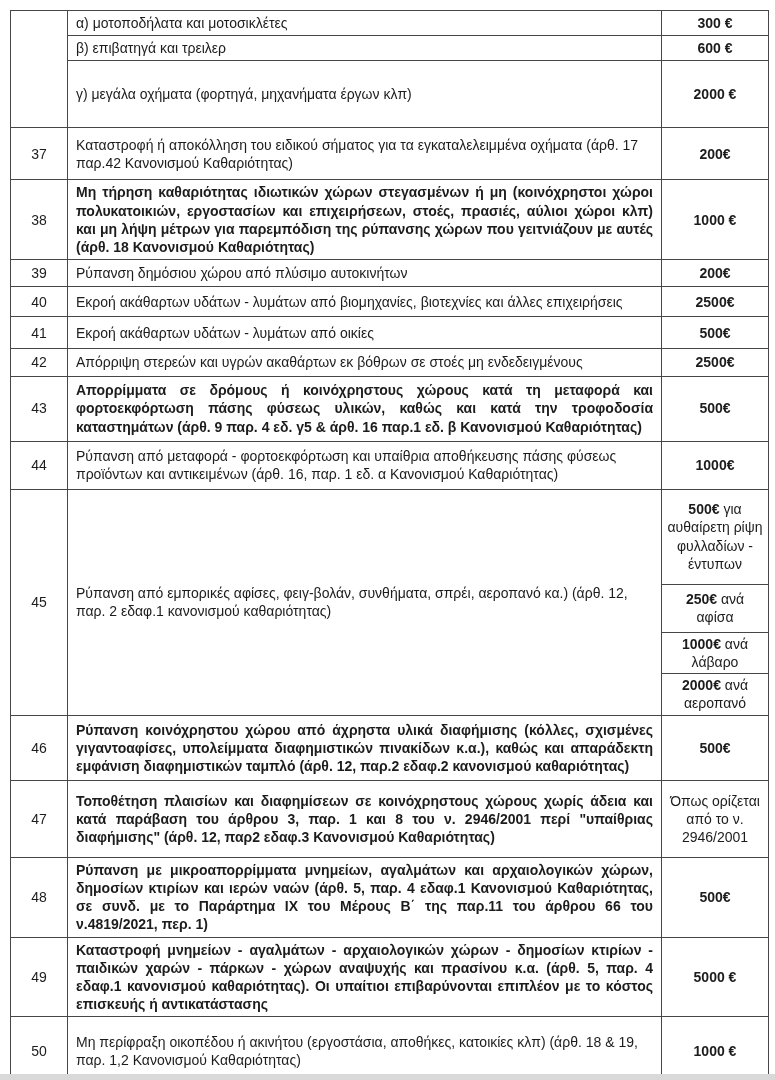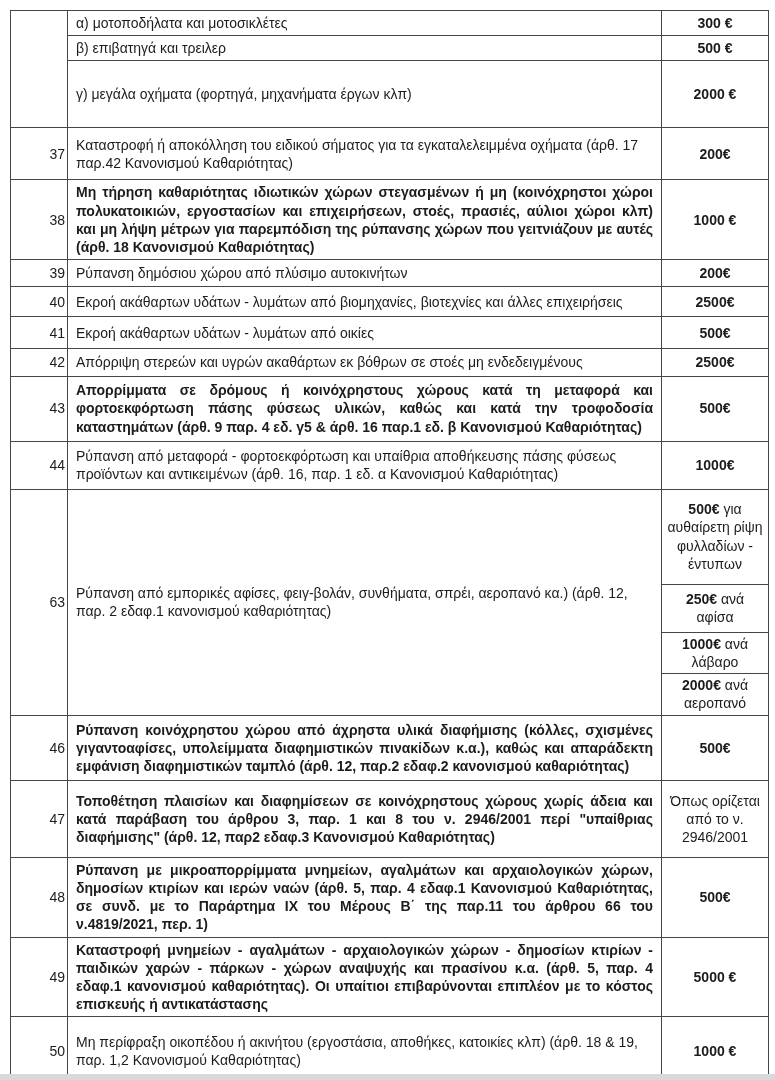--- a/index.html
+++ b/index.html
@@ -12,21 +12,21 @@
     border-collapse:collapse;table-layout:fixed;width:758px;
     color:#1c1c1c;font-size:14px;line-height:1.3;
     border:1px solid #3a3a3a;
   }
   td{
     border:1px solid #464646;
     vertical-align:middle;
     padding:3px 8px;
     overflow:hidden;
   }
-  td.num{text-align:right;padding:4px 2px;}
+  td.num{text-align:center;padding:4px 2px;}
   td.desc{text-align:left;}
   td.desc.justify{text-align:justify;font-weight:bold;}
   td.fine{text-align:center;font-weight:700;padding:2px 5px;margin-top:10px;}
   td.fine .note{font-weight:400;}
   td.fine.plain{font-weight:400;}
   tr{page-break-inside:avoid;}
   .bottom-strip{
     position:absolute;left:0;top:1074px;width:775px;height:6px;
     background:#d9d9d9;
   }
@@ -43,21 +43,21 @@
     </colgroup>
     <tbody>
 
       <tr style="height:24px">
         <td class="num" rowspan="3"></td>
         <td class="desc">α) μοτοποδήλατα και μοτοσικλέτες</td>
         <td class="fine">300 €</td>
       </tr>
       <tr style="height:25px">
         <td class="desc">β) επιβατηγά και τρειλερ</td>
-        <td class="fine">500 €</td>
+        <td class="fine">600 €</td>
       </tr>
       <tr style="height:67px">
         <td class="desc">γ) μεγάλα οχήματα (φορτηγά, μηχανήματα έργων κλπ)</td>
         <td class="fine">2000 €</td>
       </tr>
 
       <tr style="height:52px">
         <td class="num">37</td>
         <td class="desc">Καταστροφή ή αποκόλληση του ειδικού σήματος για τα εγκαταλελειμμένα οχήματα (άρθ. 17 παρ.42 Κανονισμού Καθαριότητας)</td>
         <td class="fine">200€</td>
@@ -99,21 +99,21 @@
         <td class="fine">500€</td>
       </tr>
 
       <tr style="height:48px">
         <td class="num">44</td>
         <td class="desc">Ρύπανση από μεταφορά - φορτοεκφόρτωση και υπαίθρια αποθήκευσης πάσης φύσεως προϊόντων και αντικειμένων (άρθ. 16, παρ. 1 εδ. α Κανονισμού Καθαριότητας)</td>
         <td class="fine">1000€</td>
       </tr>
 
       <tr style="height:95px">
-        <td class="num" rowspan="4">63</td>
+        <td class="num" rowspan="4">45</td>
         <td class="desc" rowspan="4">Ρύπανση από εμπορικές αφίσες, φειγ-βολάν, συνθήματα, σπρέι, αεροπανό κα.) (άρθ. 12, παρ. 2 εδαφ.1 κανονισμού καθαριότητας)</td>
         <td class="fine">
           <span>500€</span>
           <span class="note">για αυθαίρετη ρίψη φυλλαδίων - έντυπων</span>
         </td>
       </tr>
       <tr style="height:48px">
         <td class="fine">
           <span>250€</span>
           <span class="note">ανά αφίσα</span>

